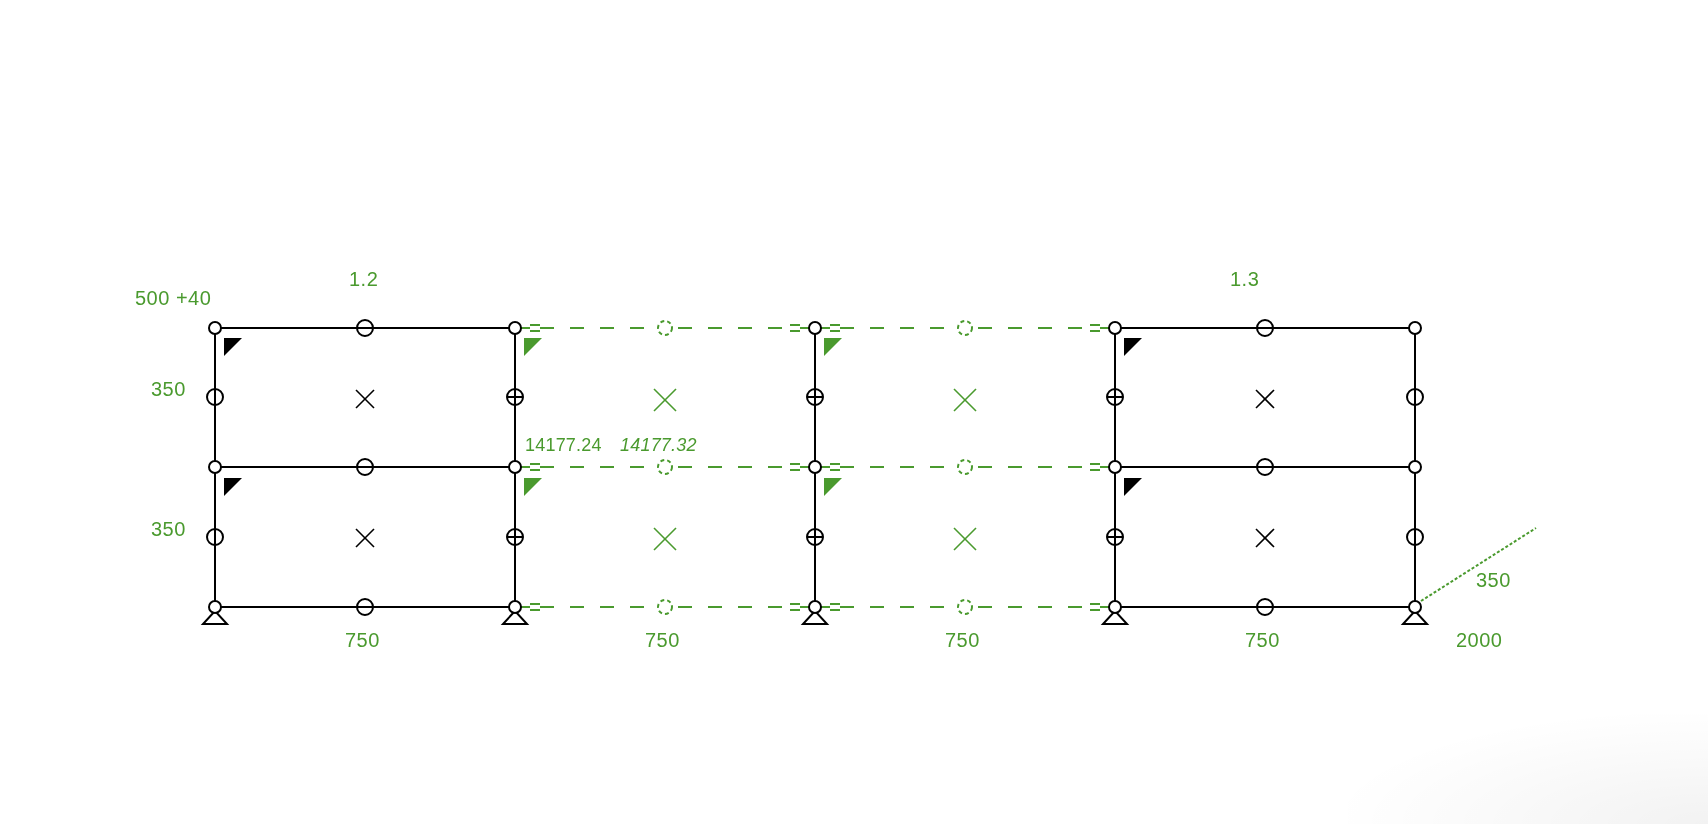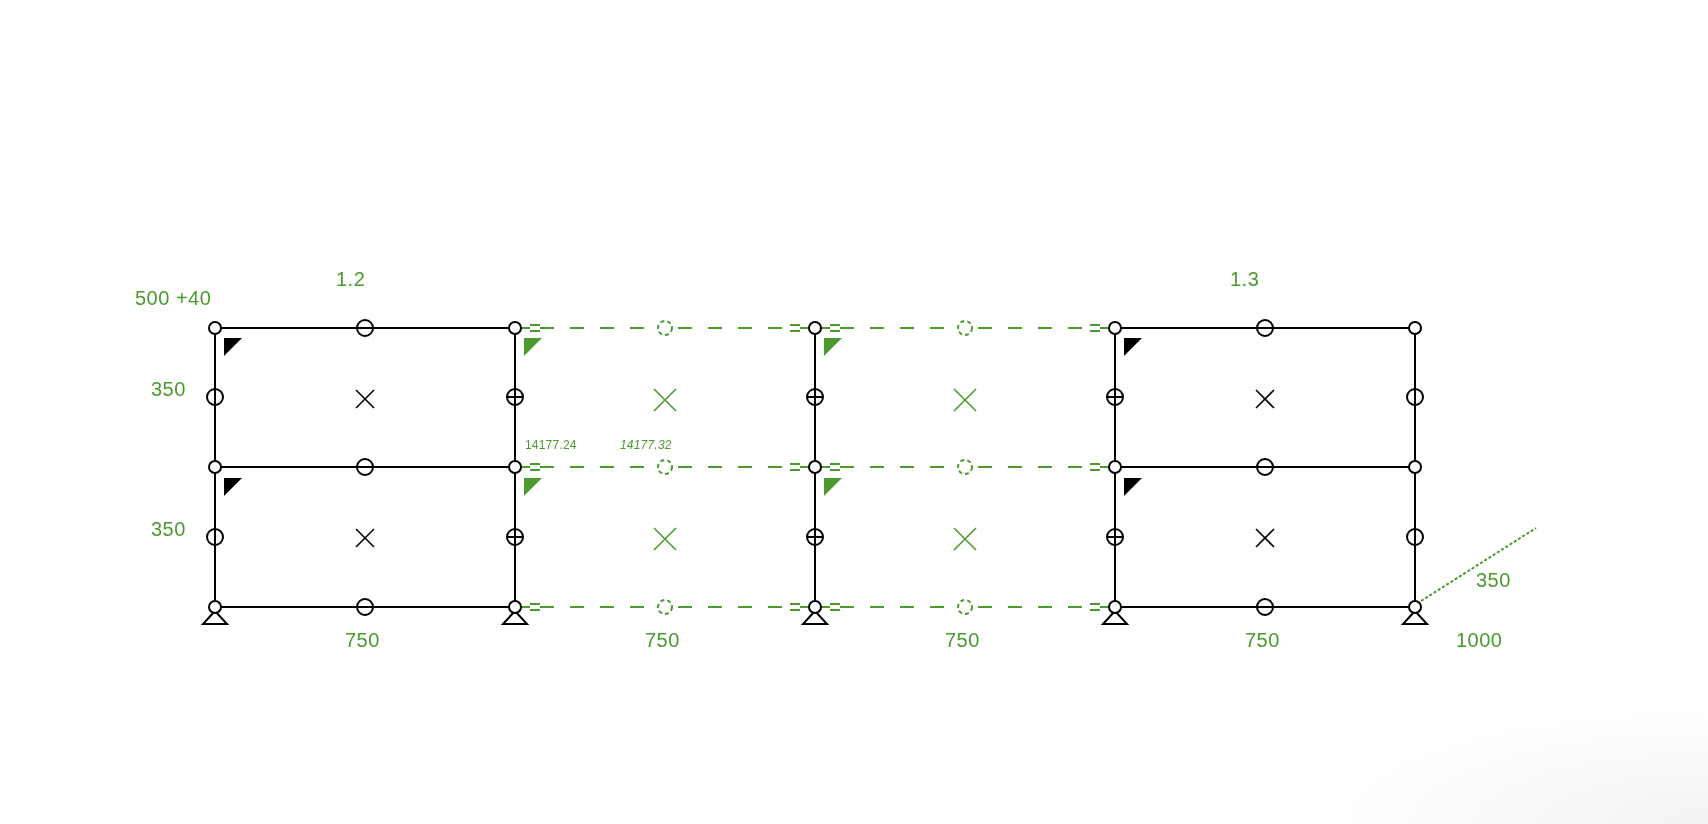--- a/index.html
+++ b/index.html
@@ -12,21 +12,21 @@
     #canvas { position: absolute; left: 0; top: 0; width: 1708px; height: 824px; }
     .corner-shade {
       position: absolute; right: 0; bottom: 0; width: 360px; height: 110px;
       background: radial-gradient(ellipse at 100% 100%, rgba(0,0,0,0.05) 0%, rgba(0,0,0,0.02) 45%, rgba(0,0,0,0) 75%);
       pointer-events: none;
     }
     .lbl {
       position: absolute; color: #4a9a2e; font-size: 20px; line-height: 20px;
       white-space: nowrap; letter-spacing: 0.5px;
     }
-    .lbl.small { font-size: 12px; line-height: 17px; letter-spacing: 0.2px; }
+    .lbl.small { font-size: 18px; line-height: 17px; letter-spacing: 0.2px; }
   </style>
 </head>
 <body>
 
 <svg id="canvas" viewBox="0 0 1708 824" xmlns="http://www.w3.org/2000/svg">
 
   <g stroke="#000" fill="none" stroke-width="2">
 
     <line x1="221" y1="328" x2="509" y2="328"></line>
     <line x1="221" y1="467" x2="509" y2="467"></line>
@@ -237,30 +237,30 @@
     <circle cx="1415" cy="467" r="6"></circle>
     <circle cx="215" cy="607" r="6"></circle>
     <circle cx="515" cy="607" r="6"></circle>
     <circle cx="815" cy="607" r="6"></circle>
     <circle cx="1115" cy="607" r="6"></circle>
     <circle cx="1415" cy="607" r="6"></circle>
   </g>
 </svg>
 
 <div class="lbl" style="left:135px; top:288px;">500 +40</div>
-<div class="lbl" style="left:336px; top:269px;text-align:right;">1.2</div>
+<div class="lbl" style="left:349px; top:269px;text-align:right;">1.2</div>
 <div class="lbl" style="left:1230px; top:269px;text-align:right;">1.3</div>
 
 <div class="lbl" style="left:151px; top:379px;">350</div>
 <div class="lbl" style="left:151px; top:519px;">350</div>
 
 <div class="lbl small" style="left:525px; top:437px;">14177.24</div>
 <div class="lbl small" style="left:620px; top:437px;font-style:italic;">14177.32</div>
 
 <div class="lbl" style="left:345px; top:630px;">750</div>
 <div class="lbl" style="left:645px; top:630px;">750</div>
 <div class="lbl" style="left:945px; top:630px;">750</div>
 <div class="lbl" style="left:1245px; top:630px;">750</div>
 
 <div class="lbl" style="left:1476px; top:570px;">350</div>
-<div class="lbl" style="left:1456px; top:630px;">1000</div>
+<div class="lbl" style="left:1456px; top:630px;">2000</div>
 
 <div class="corner-shade"></div>
 
 </body></html>

